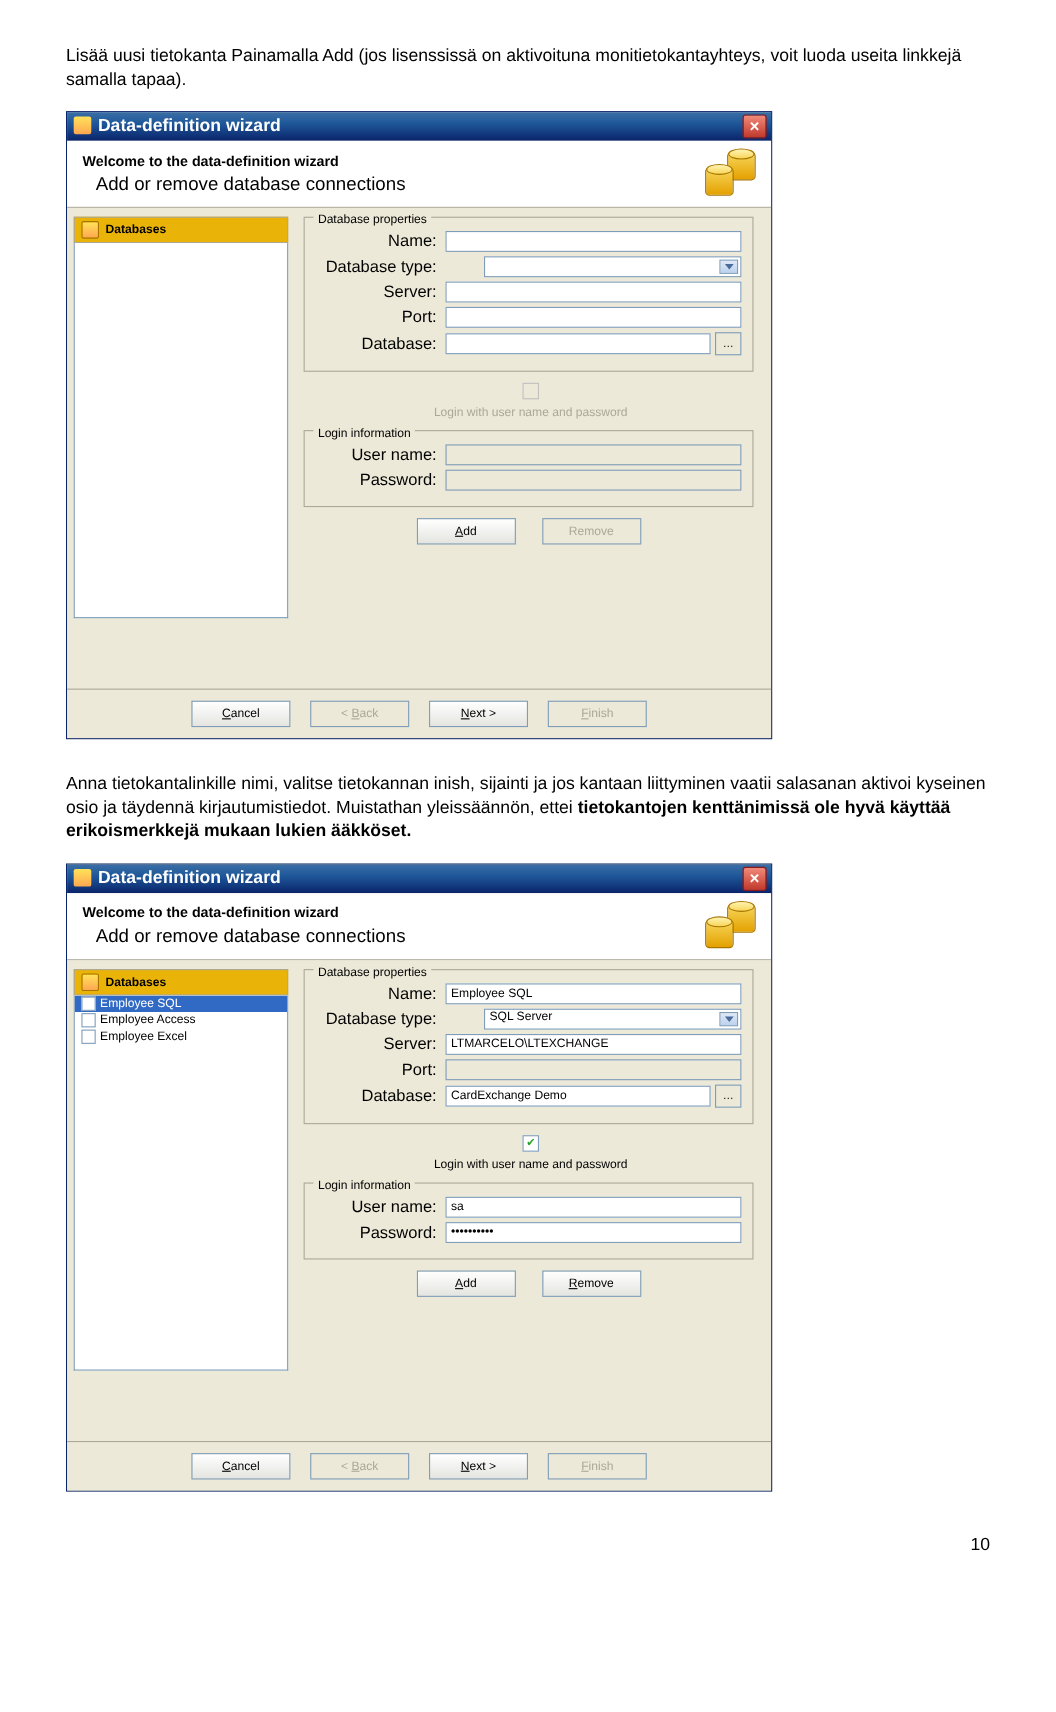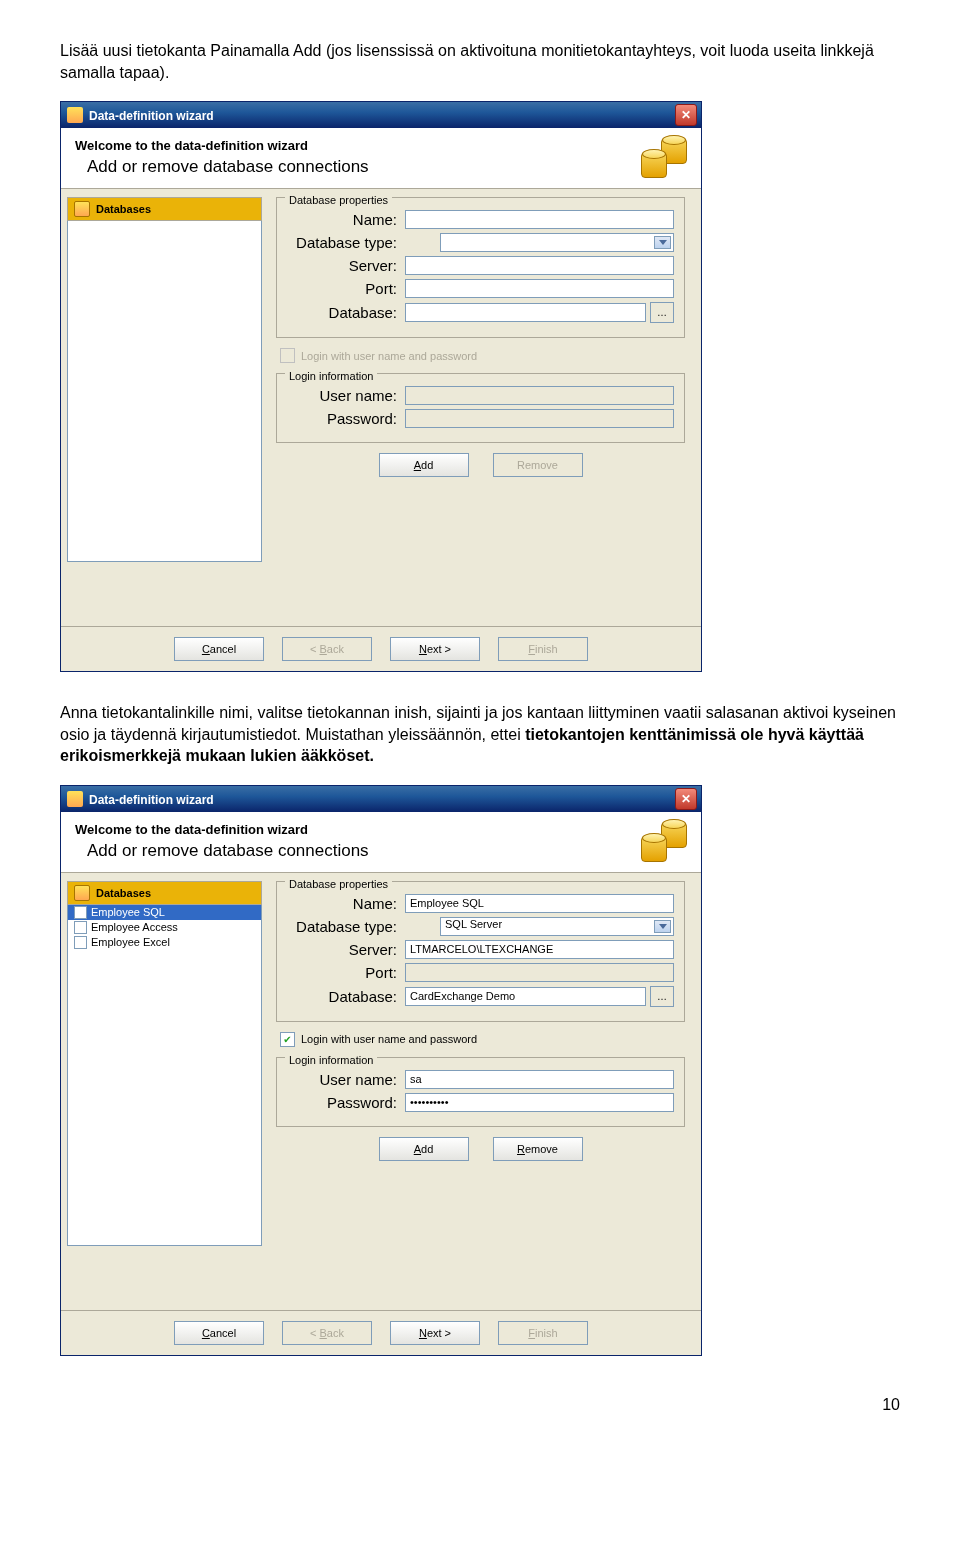--- a/index.html
+++ b/index.html
@@ -30,25 +30,25 @@
   .titlebar {
     display: flex;
     align-items: center;
     justify-content: space-between;
     height: 26px;
     background: linear-gradient(to bottom, #3a6ea5 0%, #1e5799 40%, #0a246a 100%);
     padding: 0 4px 0 6px;
   }
   .titlebar-left {
     display: flex;
-    align-items: flex-end;
+    align-items: flex-start;
     gap: 6px;
     color: #fff;
     font-weight: bold;
-    font-size: 12px;
+    font-size: 16px;
   }
   .titlebar-icon {
     width: 16px; height: 16px;
     background: linear-gradient(to bottom, #ffe259, #ffa751);
     border-radius: 2px;
     position: relative;
   }
   .close-btn {
     width: 20px; height: 20px;
     background: linear-gradient(to bottom, #f28a7a, #c0392b);
@@ -56,20 +56,21 @@
     border-radius: 3px;
     display: flex; align-items:center; justify-content:center;
     color:#fff; font-weight:bold; font-size:12px;
     cursor: pointer;
   }
   .banner {
     background: #fff;
     border-bottom: 1px solid #aca899;
     padding: 10px 14px;
     display: flex;
+    align-items: center;
     justify-content: space-between;
   }
   .banner-text .banner-title {
     font-weight: bold;
     font-size: 13px;
     margin-bottom: 4px;
   }
   .banner-text .banner-sub {
     font-size: 17px;
     margin-left: 12px;
@@ -176,20 +177,21 @@
   .select-arrow{position:absolute;right:6px;top:6px;width:0;height:0;
     border-left:4px solid transparent;border-right:4px solid transparent;border-top:5px solid #4a6a9a;z-index:2;}
   .browse-btn-small {
     width:22px;height:19px;margin-left:4px;
     border:1px solid #7f9db9;background:#ece9d8;font-size:10px;
     display:flex;align-items:center;justify-content:center;
   }
   .checkbox-row {
     display:flex;align-items:center;gap:6px;margin:10px 0 10px 4px;
     font-size:11px;
+    flex-direction:column;
   }
   .checkbox-row.disabled { color:#aca899; }
   .chk {
     width:13px;height:13px;border:1px solid #7f9db9;background:#fff;
     display:flex;align-items:center;justify-content:center;font-size:10px;color:#21a121;
   }
   .chk.disabled{background:#ece9d8;border-color:#c0c0c0;}
   .btn-row {
     display:flex; gap:24px; justify-content:center; margin-top:6px;
   }

